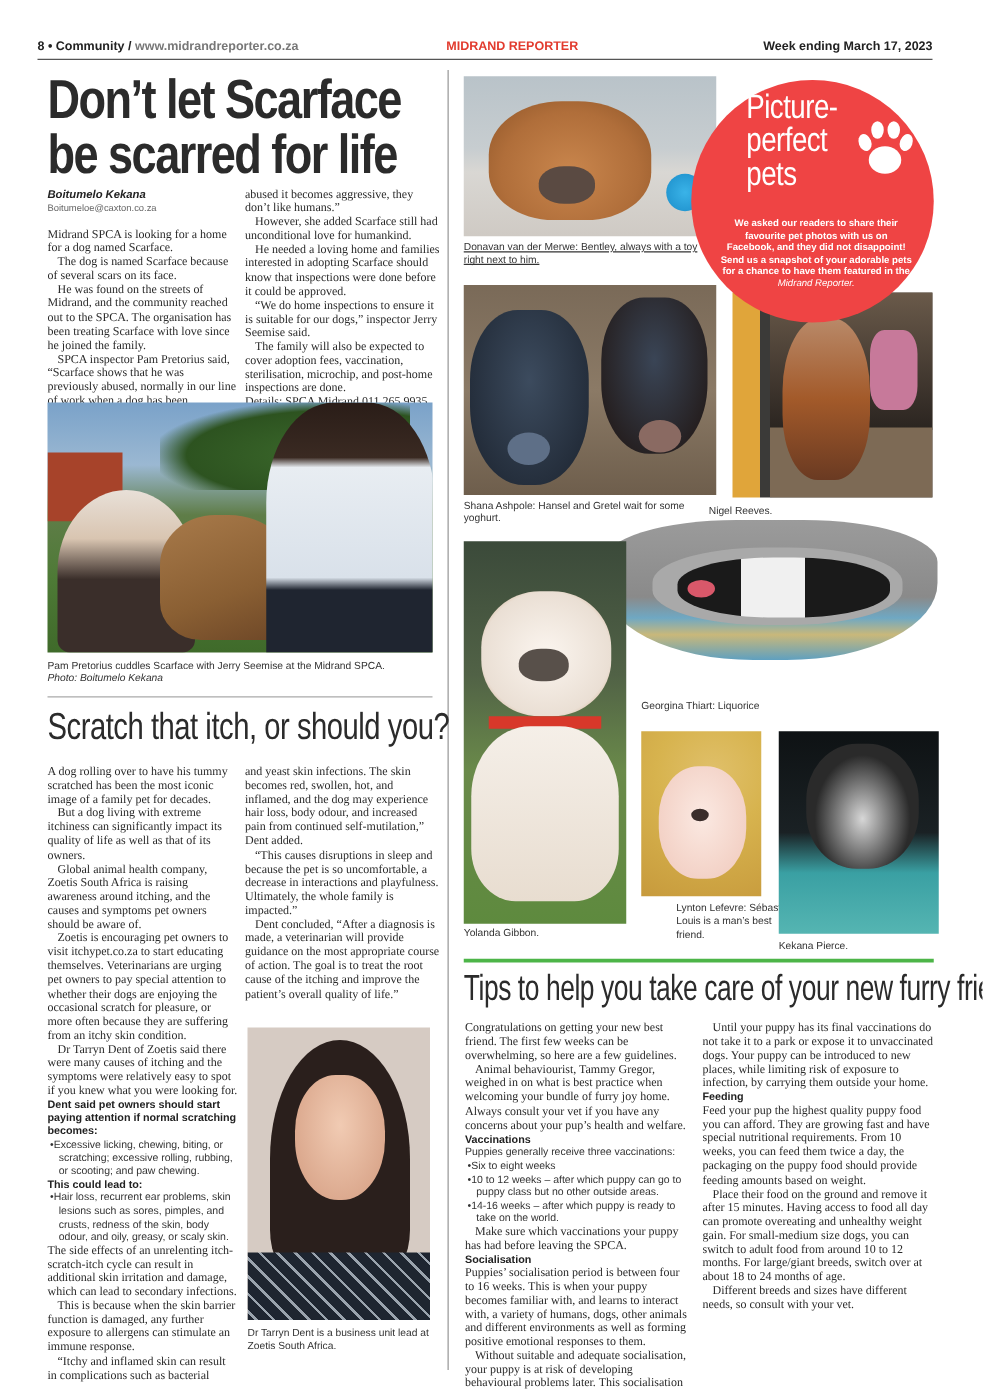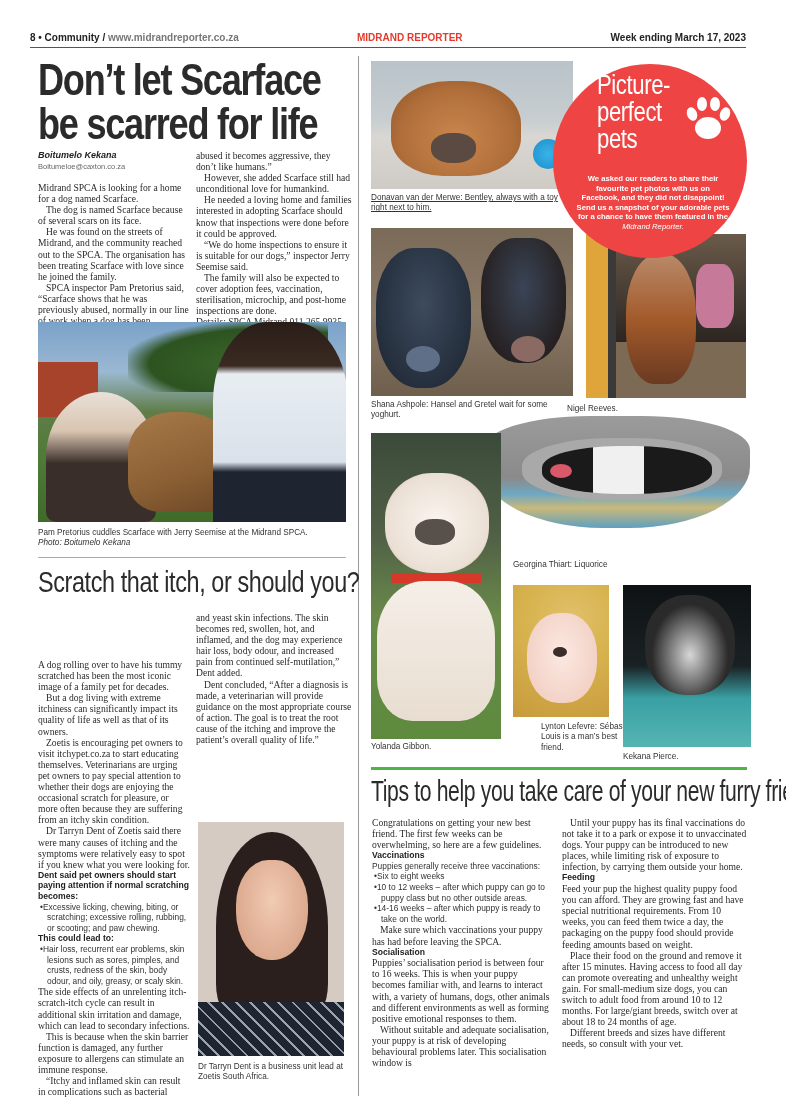--- a/index.html
+++ b/index.html
@@ -90,40 +90,42 @@
 </div>
 <div class="abs caption" style="left:38px;top:528px;width:320px;">
   <div>Pam Pretorius cuddles Scarface with Jerry Seemise at the Midrand SPCA.</div>
   <i>Photo: Boitumelo Kekana</i>
 </div>
 
 <div class="abs hr-grey" style="left:38px;top:557px;width:308px;"></div>
 
 <div class="abs h2" style="left:38px;top:566px;font-size:30px;line-height:32px;">Scratch that itch, or should you?</div>
 
-<div class="abs col" style="left:38px;top:612px;width:152px;margin-top:47px;">
+<div class="abs col" style="left:38px;top:612px;width:152px;">
   <p class="noi">A dog rolling over to have his tummy scratched has been the most iconic image of a family pet for decades.</p>
   <p>But a dog living with extreme itchiness can significantly impact its quality of life as well as that of its owners.</p>
+  <p>Global animal health company, Zoetis South Africa is raising awareness around itching, and the causes and symptoms pet owners should be aware of.</p>
   <p>Zoetis is encouraging pet owners to visit itchypet.co.za to start educating themselves. Veterinarians are urging pet owners to pay special attention to whether their dogs are enjoying the occasional scratch for pleasure, or more often because they are suffering from an itchy skin condition.</p>
   <p>Dr Tarryn Dent of Zoetis said there were many causes of itching and the symptoms were relatively easy to spot if you knew what you were looking for.</p>
   <p class="sub">Dent said pet owners should start paying attention if normal scratching becomes:</p>
   <ul>
       <li>Excessive licking, chewing, biting, or scratching; excessive rolling, rubbing, or scooting; and paw chewing.</li>
     </ul>
   <p class="sub">This could lead to:</p>
   <ul>
       <li>Hair loss, recurrent ear problems, skin lesions such as sores, pimples, and crusts, redness of the skin, body odour, and oily, greasy, or scaly skin.</li>
     </ul>
   <p class="noi">The side effects of an unrelenting itch-scratch-itch cycle can result in additional skin irritation and damage, which can lead to secondary infections.</p>
   <p>This is because when the skin barrier function is damaged, any further exposure to allergens can stimulate an immune response.</p>
   <p>“Itchy and inflamed skin can result in complications such as bacterial</p>
 </div>
 
 <div class="abs col" style="left:196px;top:612px;width:156px;">
   <p class="noi">and yeast skin infections. The skin becomes red, swollen, hot, and inflamed, and the dog may experience hair loss, body odour, and increased pain from continued self-mutilation,” Dent added.</p>
+  <p>“This causes disruptions in sleep and because the pet is so uncomfortable, a decrease in interactions and playfulness. Ultimately, the whole family is impacted.”</p>
   <p>Dent concluded, “After a diagnosis is made, a veterinarian will provide guidance on the most appropriate course of action. The goal is to treat the root cause of the itching and improve the patient’s overall quality of life.”</p>
 </div>
 
 <div class="abs photo" style="left:198px;top:822px;width:146px;height:234px;background:#d6cbc3;">
   <div class="abs" style="left:18px;top:10px;width:112px;height:190px;border-radius:50% 50% 20% 20%;background:#2a1f1c;"></div>
   <div class="abs" style="left:38px;top:38px;width:72px;height:100px;border-radius:45% 45% 48% 48%;background:radial-gradient(ellipse at 50% 40%,#f1cbb3,#d9a58a 80%);"></div>
   <div class="abs" style="left:0;top:180px;width:146px;height:54px;background:repeating-linear-gradient(45deg,#1e2530 0 4px,#9aa3ad 4px 6px,#1e2530 6px 10px);"></div>
 </div>
 <div class="abs caption" style="left:198px;top:1062px;width:156px;">Dr Tarryn Dent is a business unit lead at Zoetis South Africa.</div>
 
@@ -194,20 +196,21 @@
   <div class="abs" style="left:22px;top:10px;width:90px;height:100px;border-radius:45%;background:radial-gradient(ellipse at 50% 60%,#d7d7d7,#2a2a2a 60%);"></div>
 </div>
 <div class="abs caption" style="left:623px;top:752px;width:128px;">Kekana Pierce.</div>
 
 <div class="abs hr-green" style="left:371px;top:767px;width:376px;"></div>
 
 <div class="abs h2" style="left:371px;top:776px;font-size:29px;line-height:30px;transform:scaleX(0.73);">Tips to help you take care of your new furry friend</div>
 
 <div class="abs col" style="left:372px;top:817px;width:180px;">
   <p class="noi">Congratulations on getting your new best friend. The first few weeks can be overwhelming, so here are a few guidelines.</p>
+  <p>Animal behaviourist, Tammy Gregor, weighed in on what is best practice when welcoming your bundle of furry joy home. Always consult your vet if you have any concerns about your pup’s health and welfare.</p>
   <p class="sub">Vaccinations</p>
   <ul>
       <li style="padding-left:0;text-indent:0" class="nob">Puppies generally receive three vaccinations:</li>
     </ul>
   <ul>
     <li>Six to eight weeks</li>
     <li>10 to 12 weeks – after which puppy can go to puppy class but no other outside areas.</li>
     <li>14-16 weeks – after which puppy is ready to take on the world.</li>
   </ul>
   <p>Make sure which vaccinations your puppy has had before leaving the SPCA.</p>

